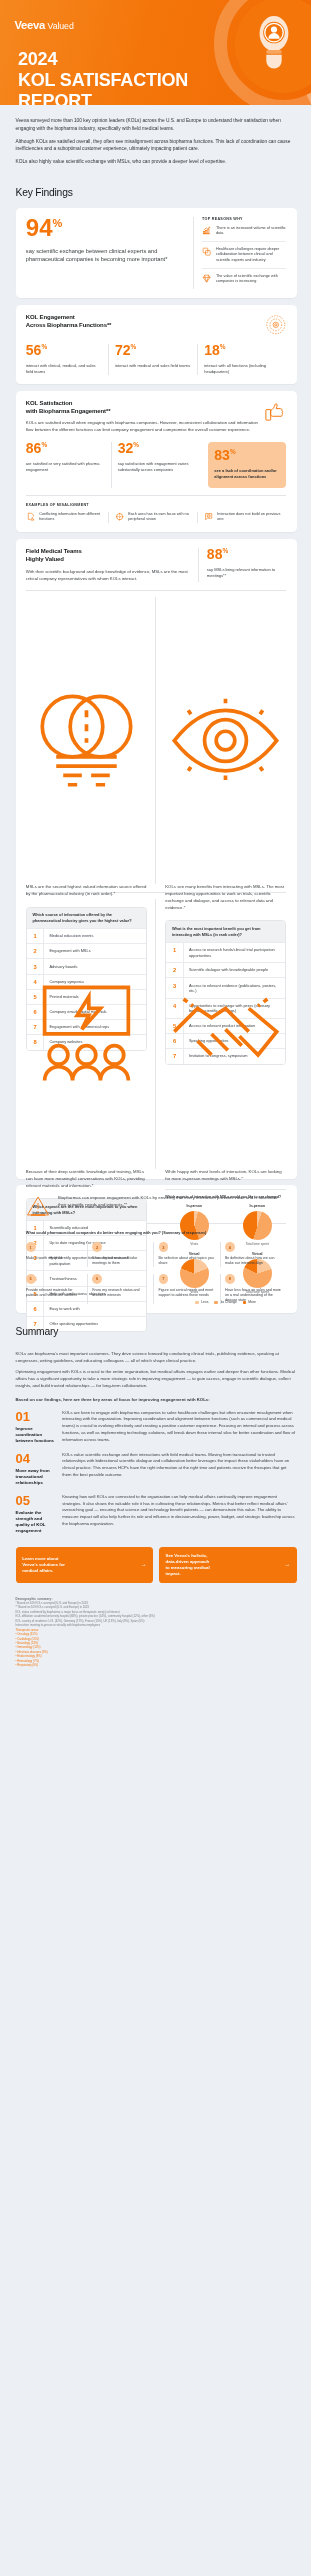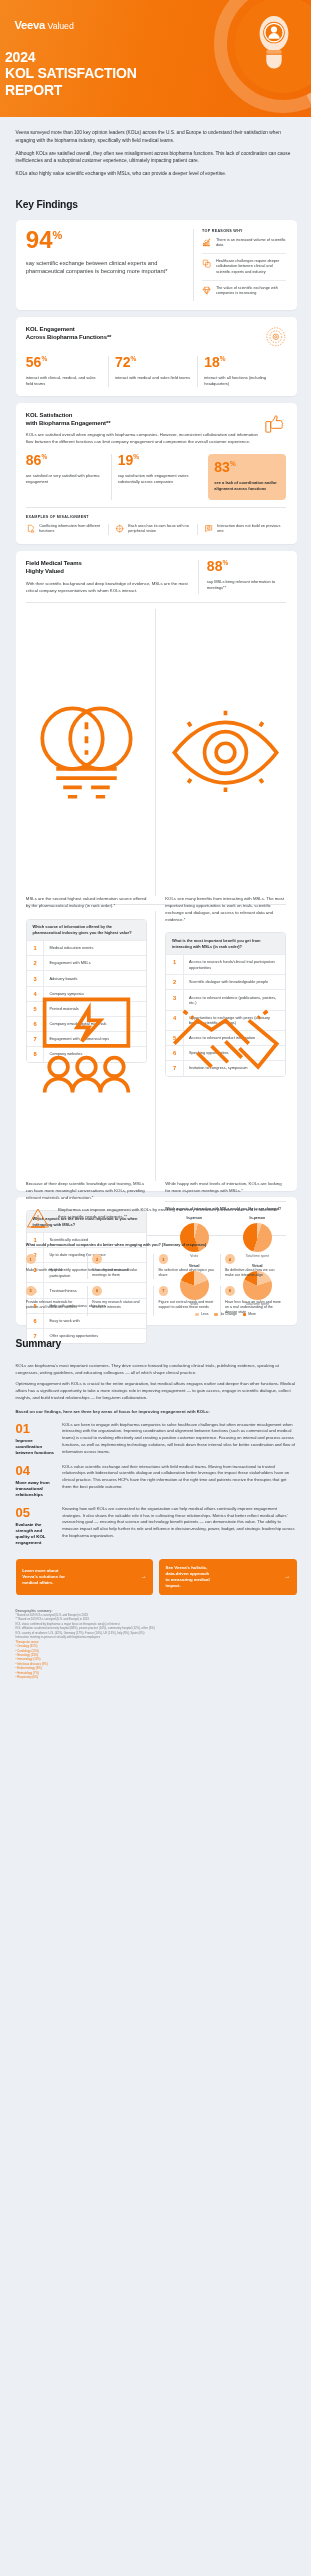--- a/index.html
+++ b/index.html
@@ -8,21 +8,21 @@
     font-family: "Liberation Sans", sans-serif;
     background: #eceff4;
     color: #3c4043;
     -webkit-font-smoothing: antialiased;
   }
   .page { width: 312px; position: relative; background:#eceff4; }
 
   
   .hero {
     position: relative;
-    height: 117px;
+    height: 105px;
     background: linear-gradient(105deg, #f5871f 0%, #f4760a 45%, #f26a05 100%);
     overflow: hidden;
     text-decoration: underline;
   }
   .hero .ring-outer {
     position:absolute; right:-40px; top:-25px; width:138px; height:138px;
     border-radius:50%; border:13.4px solid rgba(255,255,255,0.22);
   }
   .hero .ring-arc {
     position:absolute; right:-40px; top:-25px; width:138px; height:138px;
@@ -35,28 +35,28 @@
     position:absolute; right:-18.5px; top:-3.1px; width:96px; height:96px;
     border-radius:50%; background:#f4760a;
   }
   .hero .bulb {
     position:absolute; right:19.6px; top:12.4px; width:36px; height:57px;
   }
   .logo { position:absolute; left:14.4px; top:18.5px; display:flex; align-items:baseline; gap:2.6px; }
   .logo-mark { font-size:11.3px; font-weight:bold; color:#fff; letter-spacing:-0.3px; }
   .logo-sub  { font-size:8.8px; color:#fff; letter-spacing:-0.1px; }
   .hero-title {
-    position:absolute; left:5px; top:49px;
-    color:#fff; font-size:14px; font-weight:bold; line-height:1.17; letter-spacing:-0.2px;
+    position:absolute; left:18px; top:49px;
+    color:#fff; font-size:18px; font-weight:bold; line-height:1.17; letter-spacing:-0.2px;
   }
   .intro { padding: 12.4px 15.5px 10.3px; }
   .intro p { font-size:4.8px; line-height:1.62; color:#2f3336; margin-bottom:4.6px; }
 
   h2.section {
-    font-size:10.3px; font-weight:bold; color:#16181a; letter-spacing:-0.2px;
+    font-size:10.3px; font-weight:normal; color:#16181a; letter-spacing:-0.2px;
     margin: 7.2px 0 9.3px 15.5px;
   }
 
   .card {
     background:#fff; border-radius:4.6px; margin: 0 15.5px 6.7px;
     padding: 9.3px 10.3px; box-shadow: 0 0.5px 1px rgba(0,0,0,0.04);
   }
 
   .cardtitle { font-size:6px; font-weight:bold; color:#16181a; line-height:1.32; letter-spacing:-0.1px;}
   .cardhead { display:flex; justify-content:space-between; align-items:flex-start; }
@@ -299,21 +299,21 @@
         </svg>
       </span>
     </div>
 
     <div class="trio">
       <div class="col">
         <div class="bignum num"><span>86</span><sup>%</sup></div>
         <div class="lbl">are satisfied or very satisfied with pharma engagement</div>
       </div>
       <div class="col">
-        <div class="bignum num"><span>19</span><sup>%</sup></div>
+        <div class="bignum num"><span>32</span><sup>%</sup></div>
         <div class="lbl">say satisfaction with engagement varies substantially across companies</div>
       </div>
       <div class="col" style="border-left:none;padding:0 0 0 5.2px">
         <div class="hl">
           <div class="bignum num"><span>83</span><sup>%</sup></div>
           <div class="lbl">see a lack of coordination and/or alignment across functions</div>
         </div>
       </div>
     </div>
 

